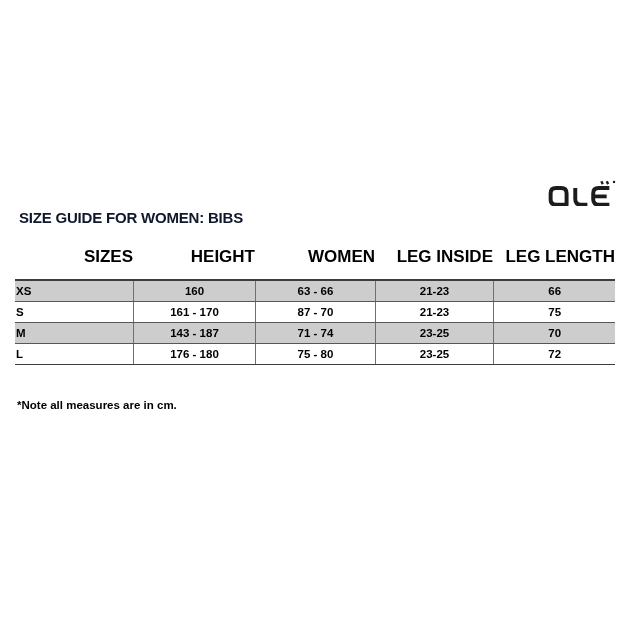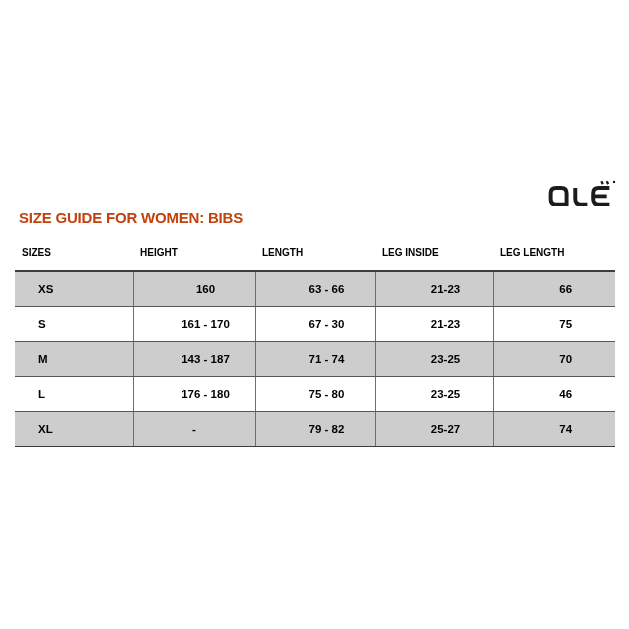--- a/index.html
+++ b/index.html
@@ -25,46 +25,46 @@
     width:72px;height:26px;
   }
   .logo svg{display:block;width:72px;height:26px;}
   
   .page-title{
     position:absolute;
     left:19px;top:209px;
     font-size:15px;
     font-weight:bold;
     letter-spacing:-0.2px;
-    color:#c2410c;
+    color:#0f172a;
     white-space:nowrap;
   }
   
   .size-table{
     position:absolute;
     left:15px;top:247px;
     width:600px;
     border-collapse:collapse;
     table-layout:fixed;
     font-size:11.5px;
     font-weight:bold;
     color:#000000;
   }
   .size-table th{
     height:21px;
-    text-align:left;
+    text-align:right;
     padding:0 0 12px 7px;
-    font-size:10px;
+    font-size:17px;
     border-bottom:2.5px solid var(--line-dark);
     white-space:nowrap;
     overflow:hidden;
   }
   .size-table td{
-    height:35px;
-    padding:0 0 0 23px;
+    height:21px;
+    padding:0 0 0 1px;
     border-bottom:1px solid var(--line-thin);
     white-space:nowrap;
     overflow:hidden;
   }
   .size-table tbody td + td{
     border-left:1px solid var(--line-vert);
     text-align:center;
   }
   .size-table tbody tr:nth-child(odd){
     background:var(--row-shade);
@@ -115,58 +115,52 @@
       <col style="width:118px">
         <col style="width:122px">
         <col style="width:120px">
       <col style="width:118px">
         <col style="width:122px">
     </colgroup>
     <thead>
       <tr>
         <th>SIZES</th>
         <th>HEIGHT</th>
-        <th>LENGTH</th>
+        <th>WOMEN</th>
         <th>LEG INSIDE</th>
         <th>LEG LENGTH</th>
       </tr>
     </thead>
     <tbody>
       <tr>
         <td>XS</td>
         <td>160</td>
         <td>63 - 66</td>
         <td>21-23</td>
         <td>66</td>
       </tr>
       <tr>
         <td>S</td>
         <td>161 - 170</td>
-        <td>67 - 30</td>
+        <td>87 - 70</td>
         <td>21-23</td>
         <td>75</td>
       </tr>
       <tr>
         <td>M</td>
         <td>143 - 187</td>
         <td>71 - 74</td>
         <td>23-25</td>
         <td>70</td>
       </tr>
       <tr>
         <td>L</td>
         <td>176 - 180</td>
         <td>75 - 80</td>
         <td>23-25</td>
-        <td>46</td>
-      </tr>
-      <tr>
-        <td>XL</td>
-        <td class="centered">-</td>
-        <td>79 - 82</td>
-        <td>25-27</td>
-        <td>74</td>
+        <td>72</td>
       </tr>
     </tbody>
   </table>
 
+  <div class="footnote">*Note all measures are in cm.</div>
 
 </div>
 
 </body></html>

